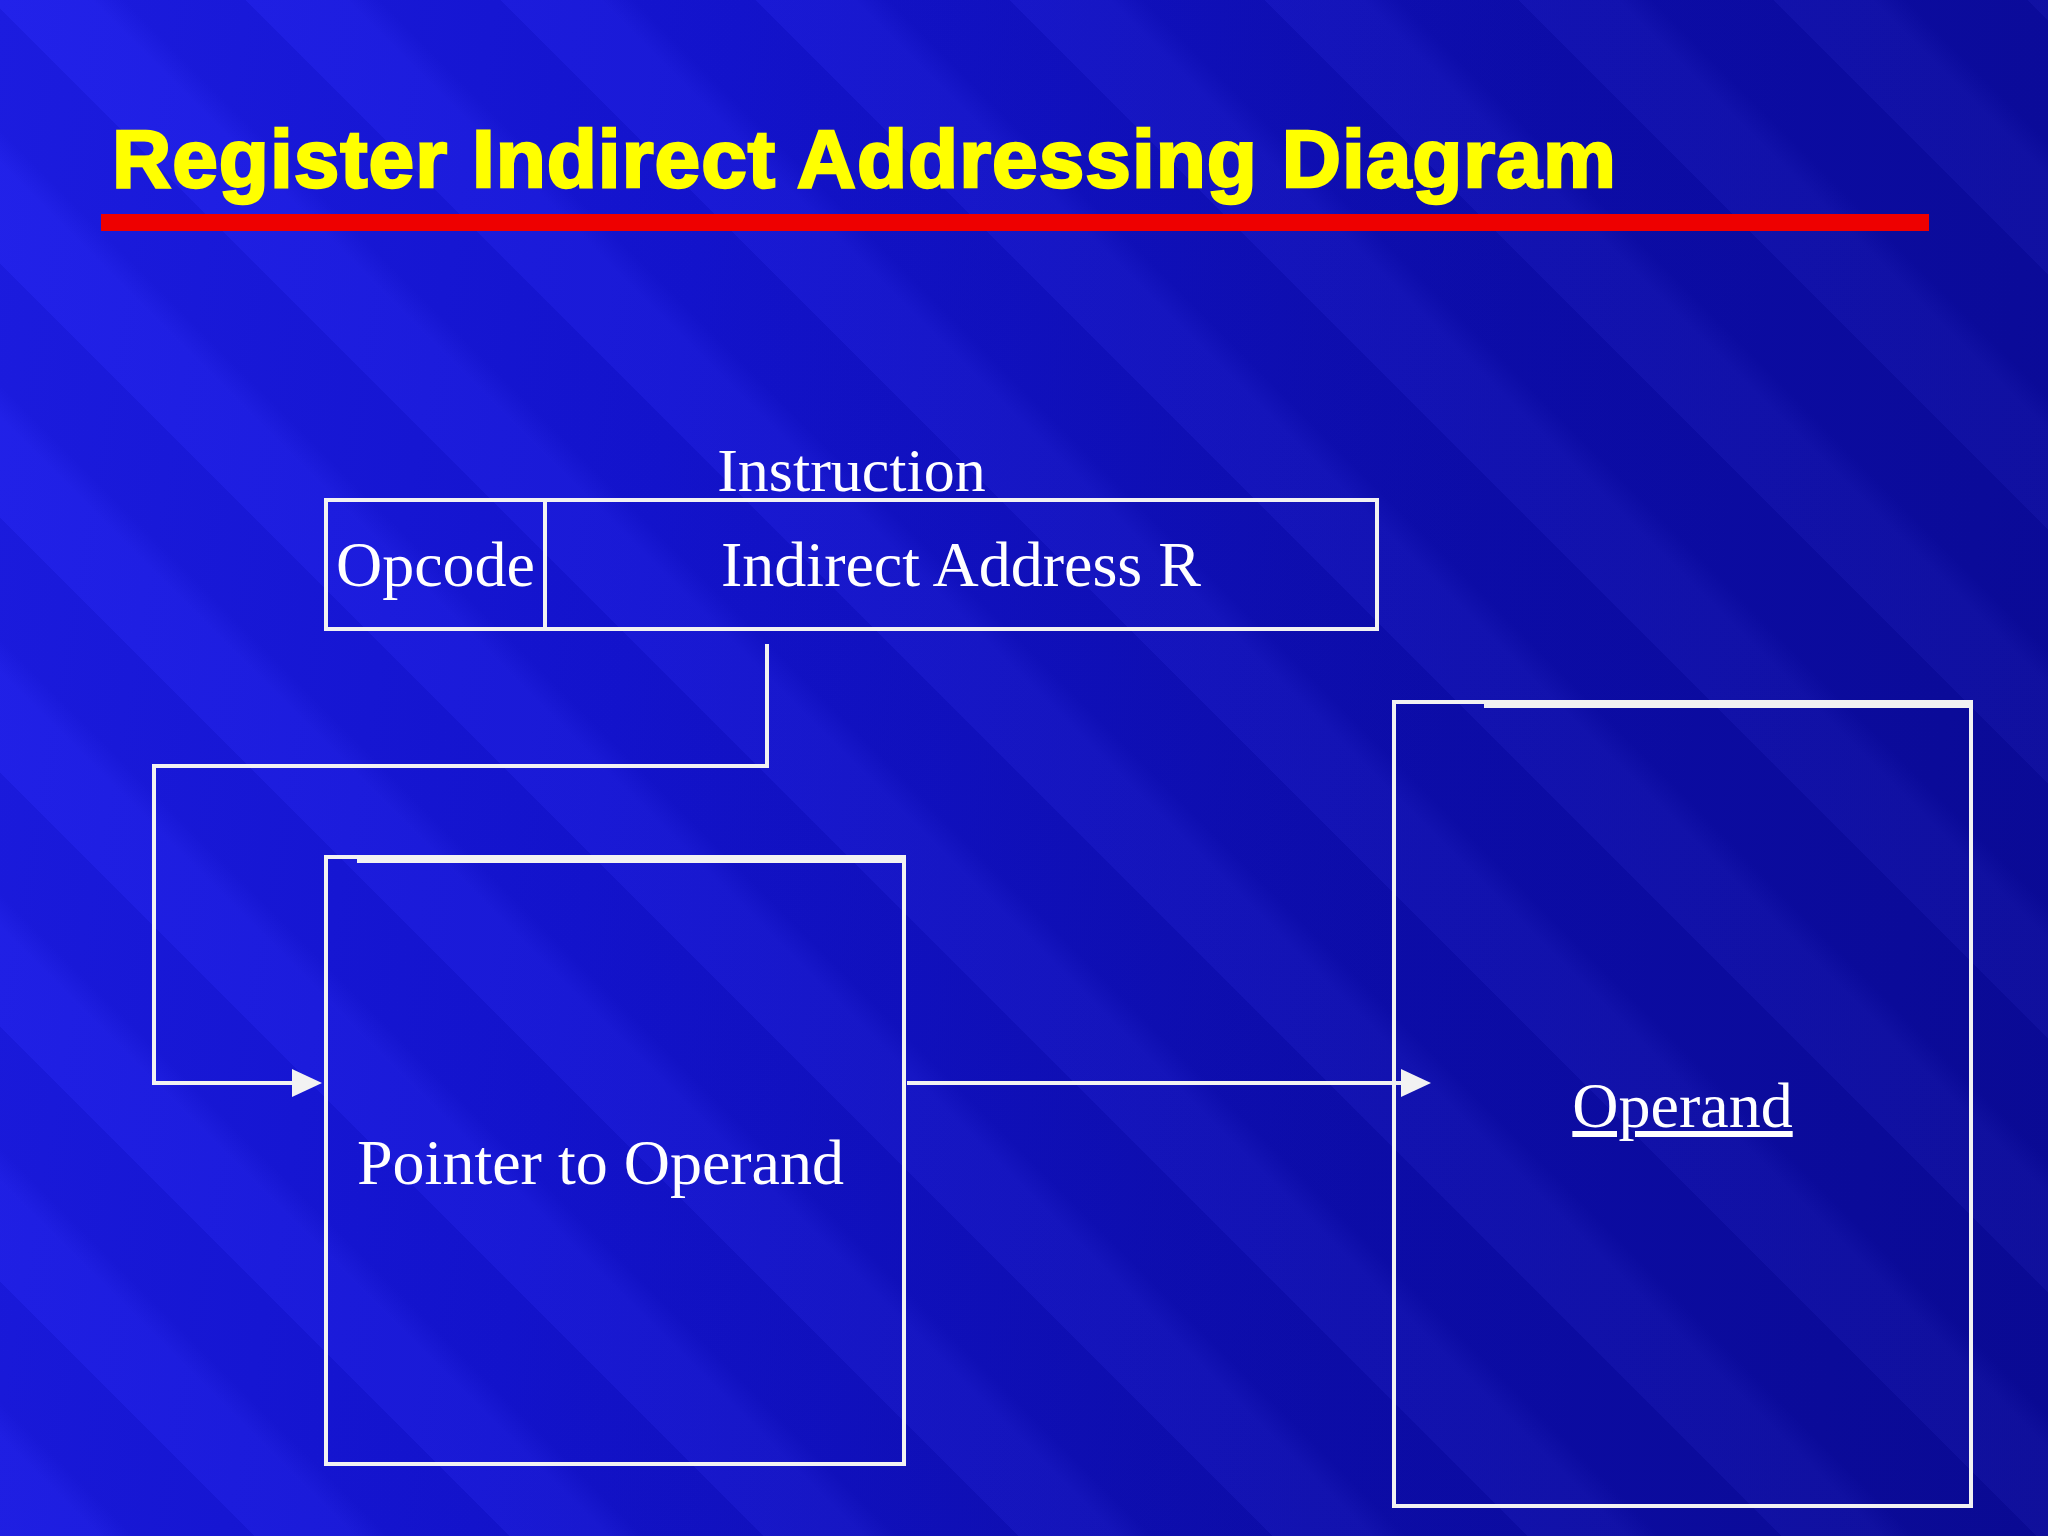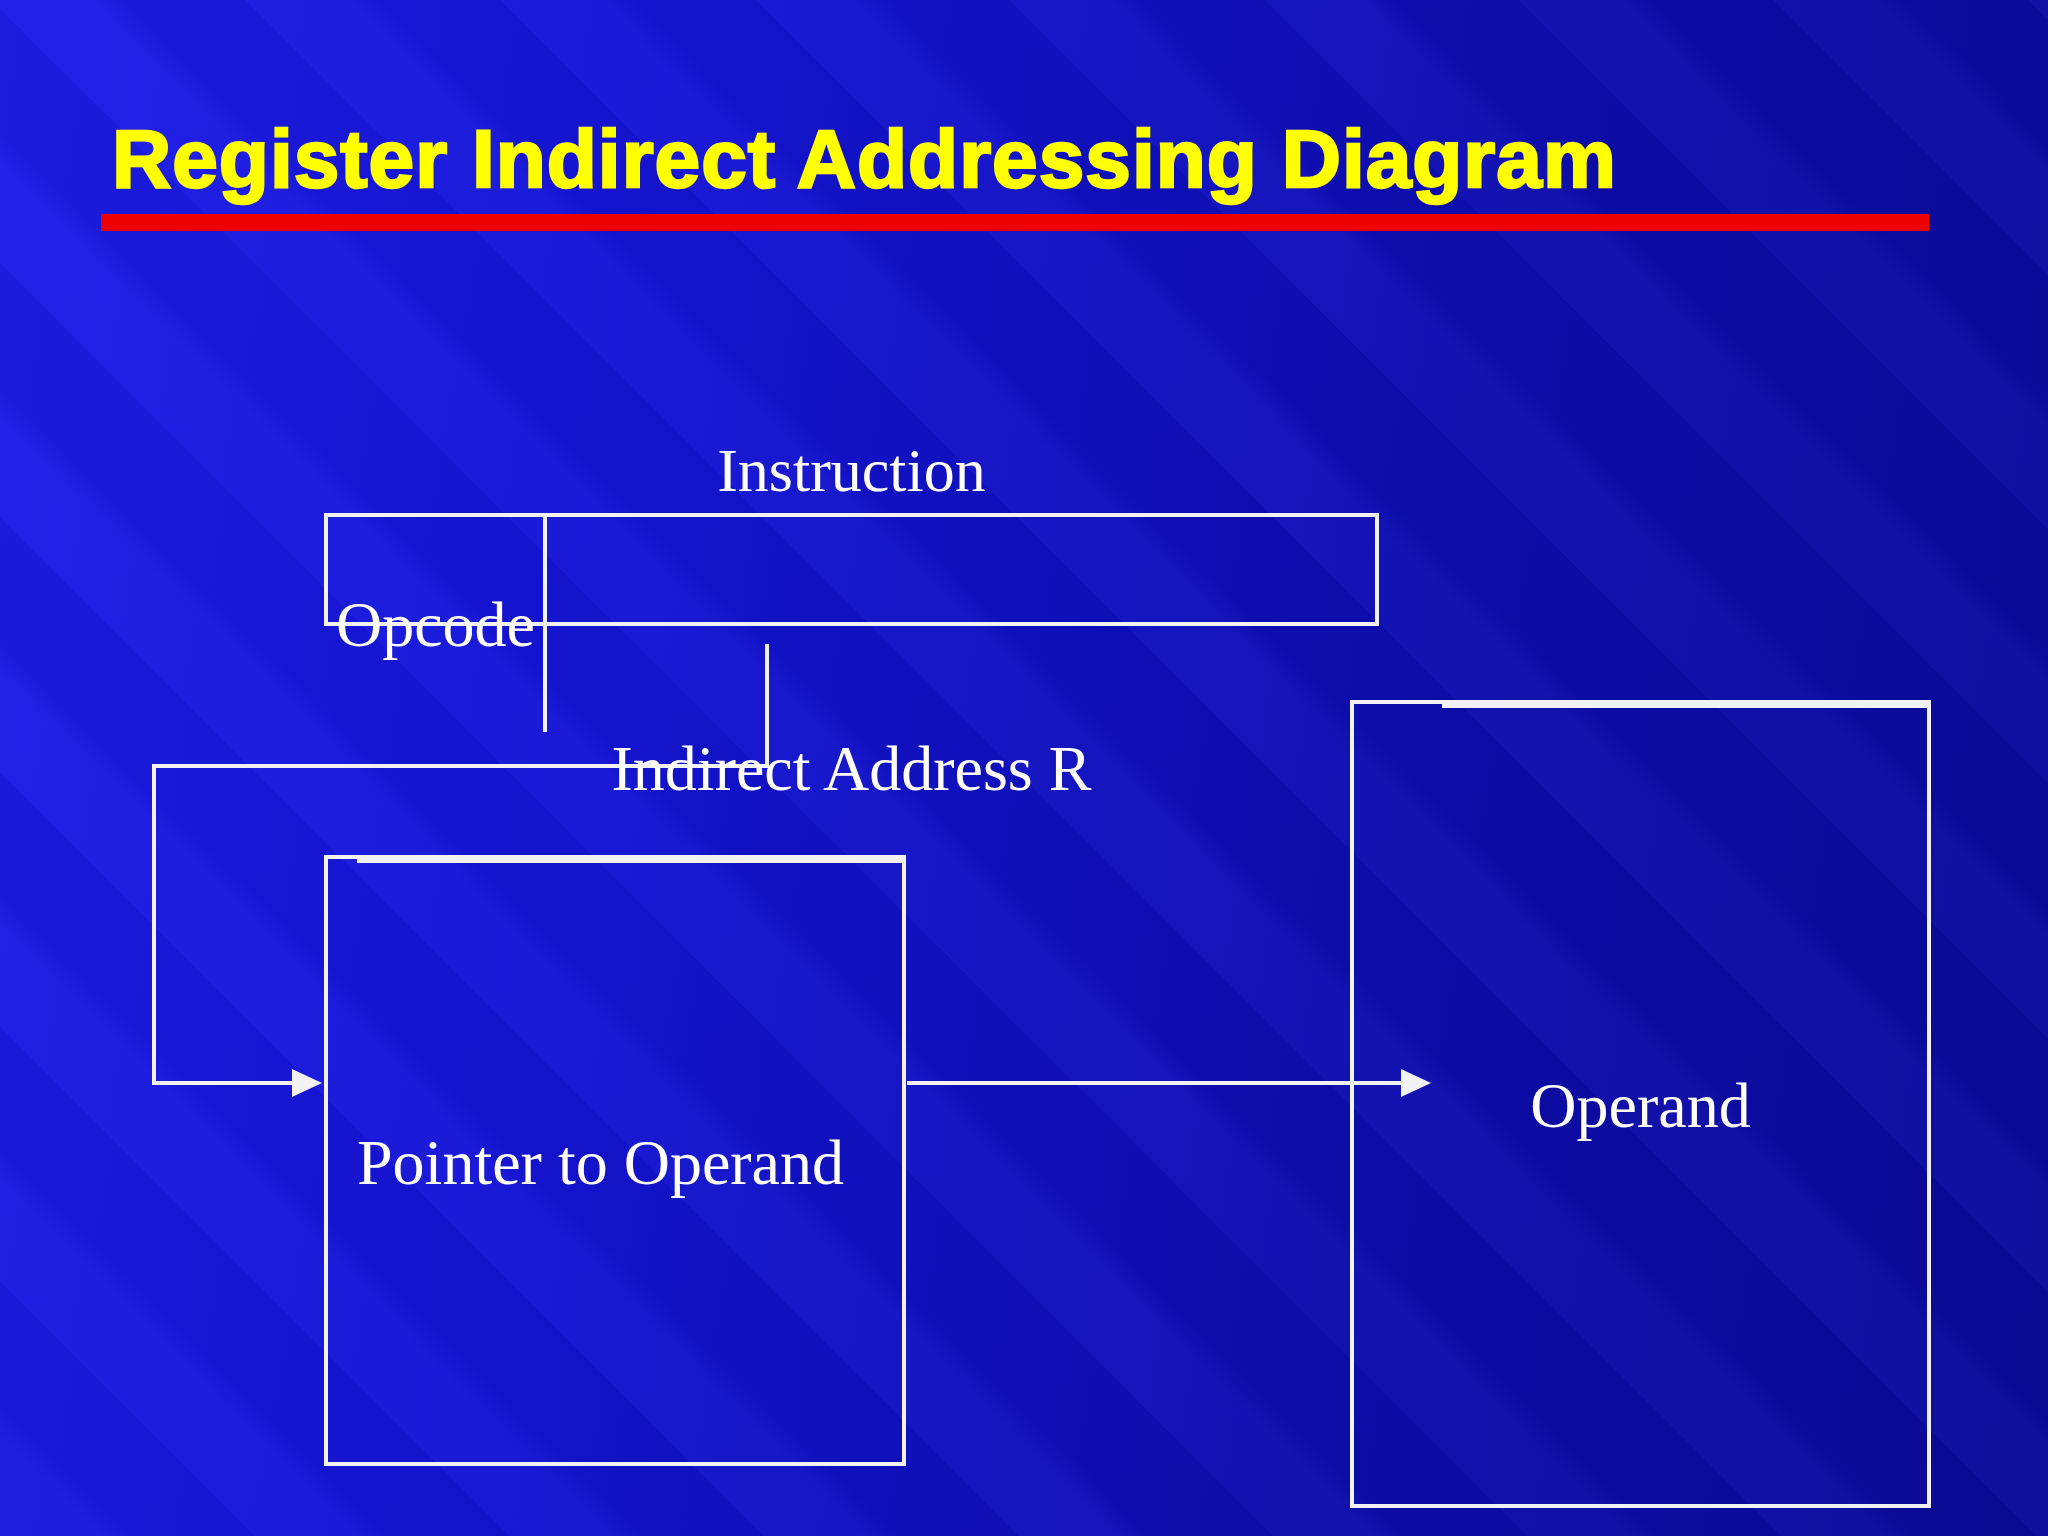--- a/index.html
+++ b/index.html
@@ -37,34 +37,34 @@
     text-align:center;
     white-space:nowrap;
   }
   .box{
     position:absolute;
     border:4px solid var(--line,#f2f2f2);
     box-sizing:border-box;
     color:var(--text,#ffffff);
   }
   .instruction-box{
-    left:324px;top:513px;width:1055px;height:113px;
-    display:flex;flex-direction:column;align-items:stretch;
+    left:324px;top:498px;width:1055px;height:133px;
+    display:flex;align-items:stretch;
   }
   .cell{
     display:flex;align-items:center;justify-content:center;
     font-size:64px;white-space:nowrap;
   }
   .cell.opcode{width:215px;flex:0 0 215px;border-right:4px solid var(--line,#f2f2f2);}
   .cell.regaddr{flex:1;}
   .vtable{
     display:flex;flex-direction:row;align-items:stretch;
   }
   .registers-box{left:324px;top:855px;width:582px;height:611px;}
-  .memory-box{left:1350px;top:700px;width:581px;height:808px;}
+  .memory-box{left:1392px;top:700px;width:581px;height:808px;text-decoration:underline;}
   .vrow{
     flex:1;
     display:flex;align-items:center;justify-content:center;
     font-size:64px;white-space:nowrap;
   }
   .vrow + .vrow{border-top:4px solid var(--line,#f2f2f2);}
   svg.connectors{
     position:absolute;left:0;top:0;width:2048px;height:1536px;
     pointer-events:none;
   }

